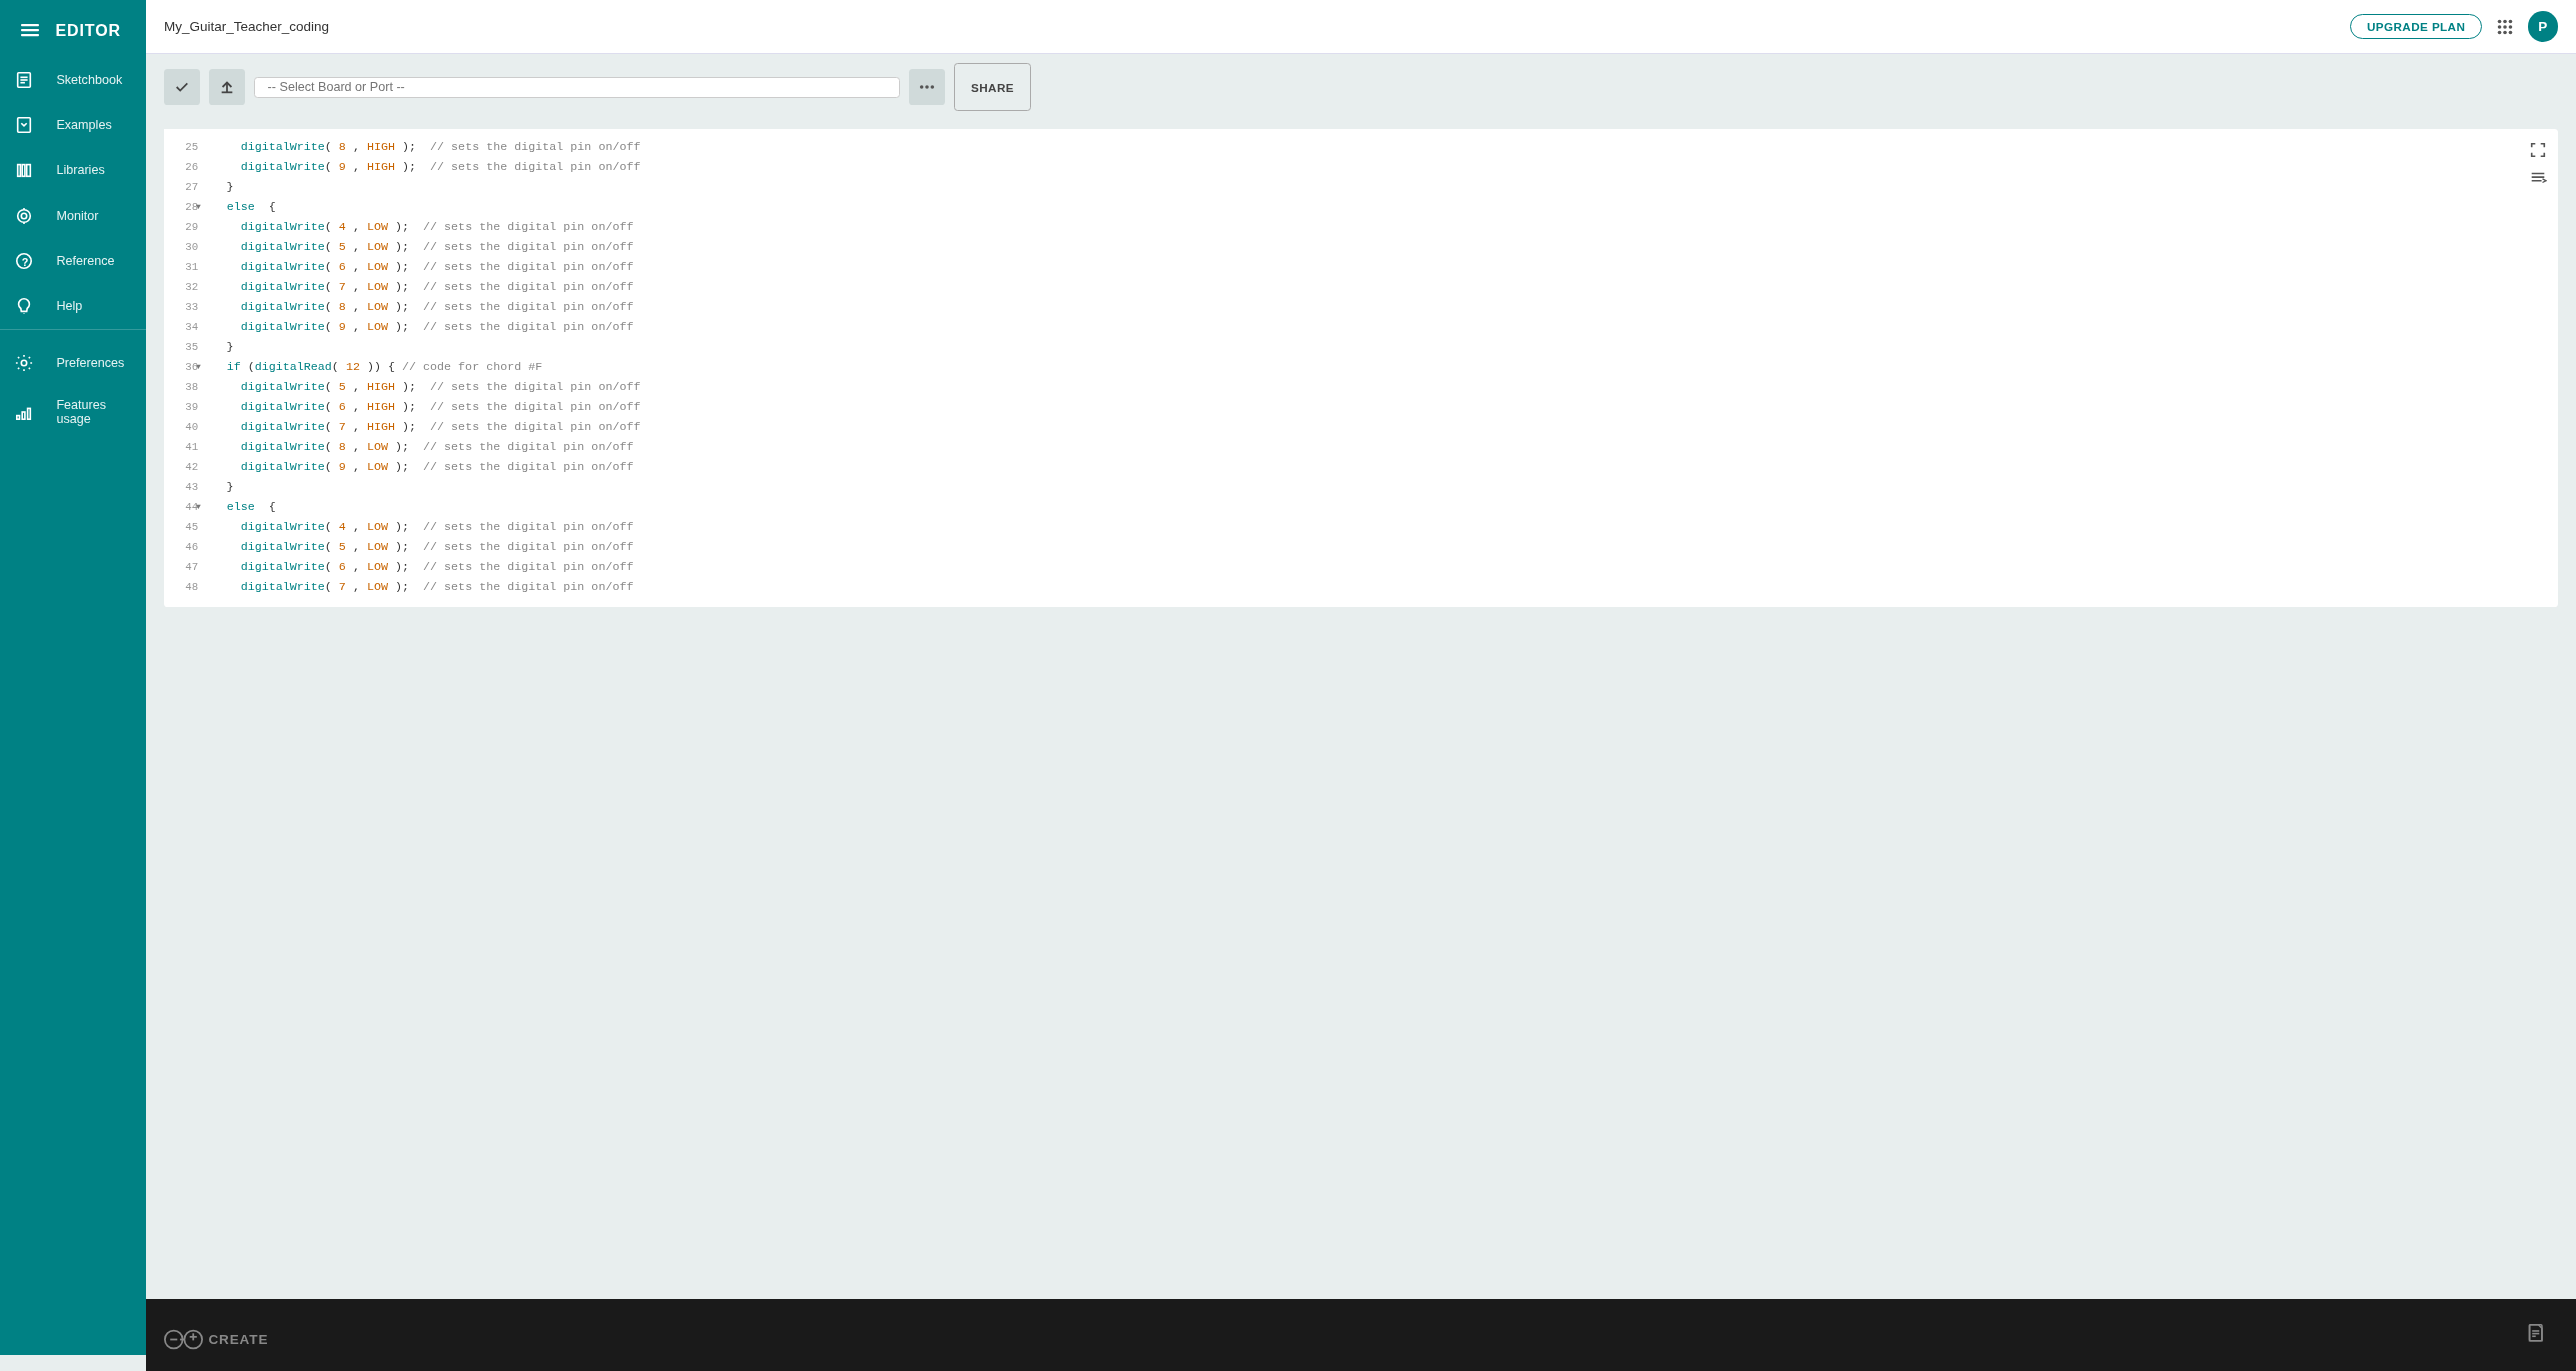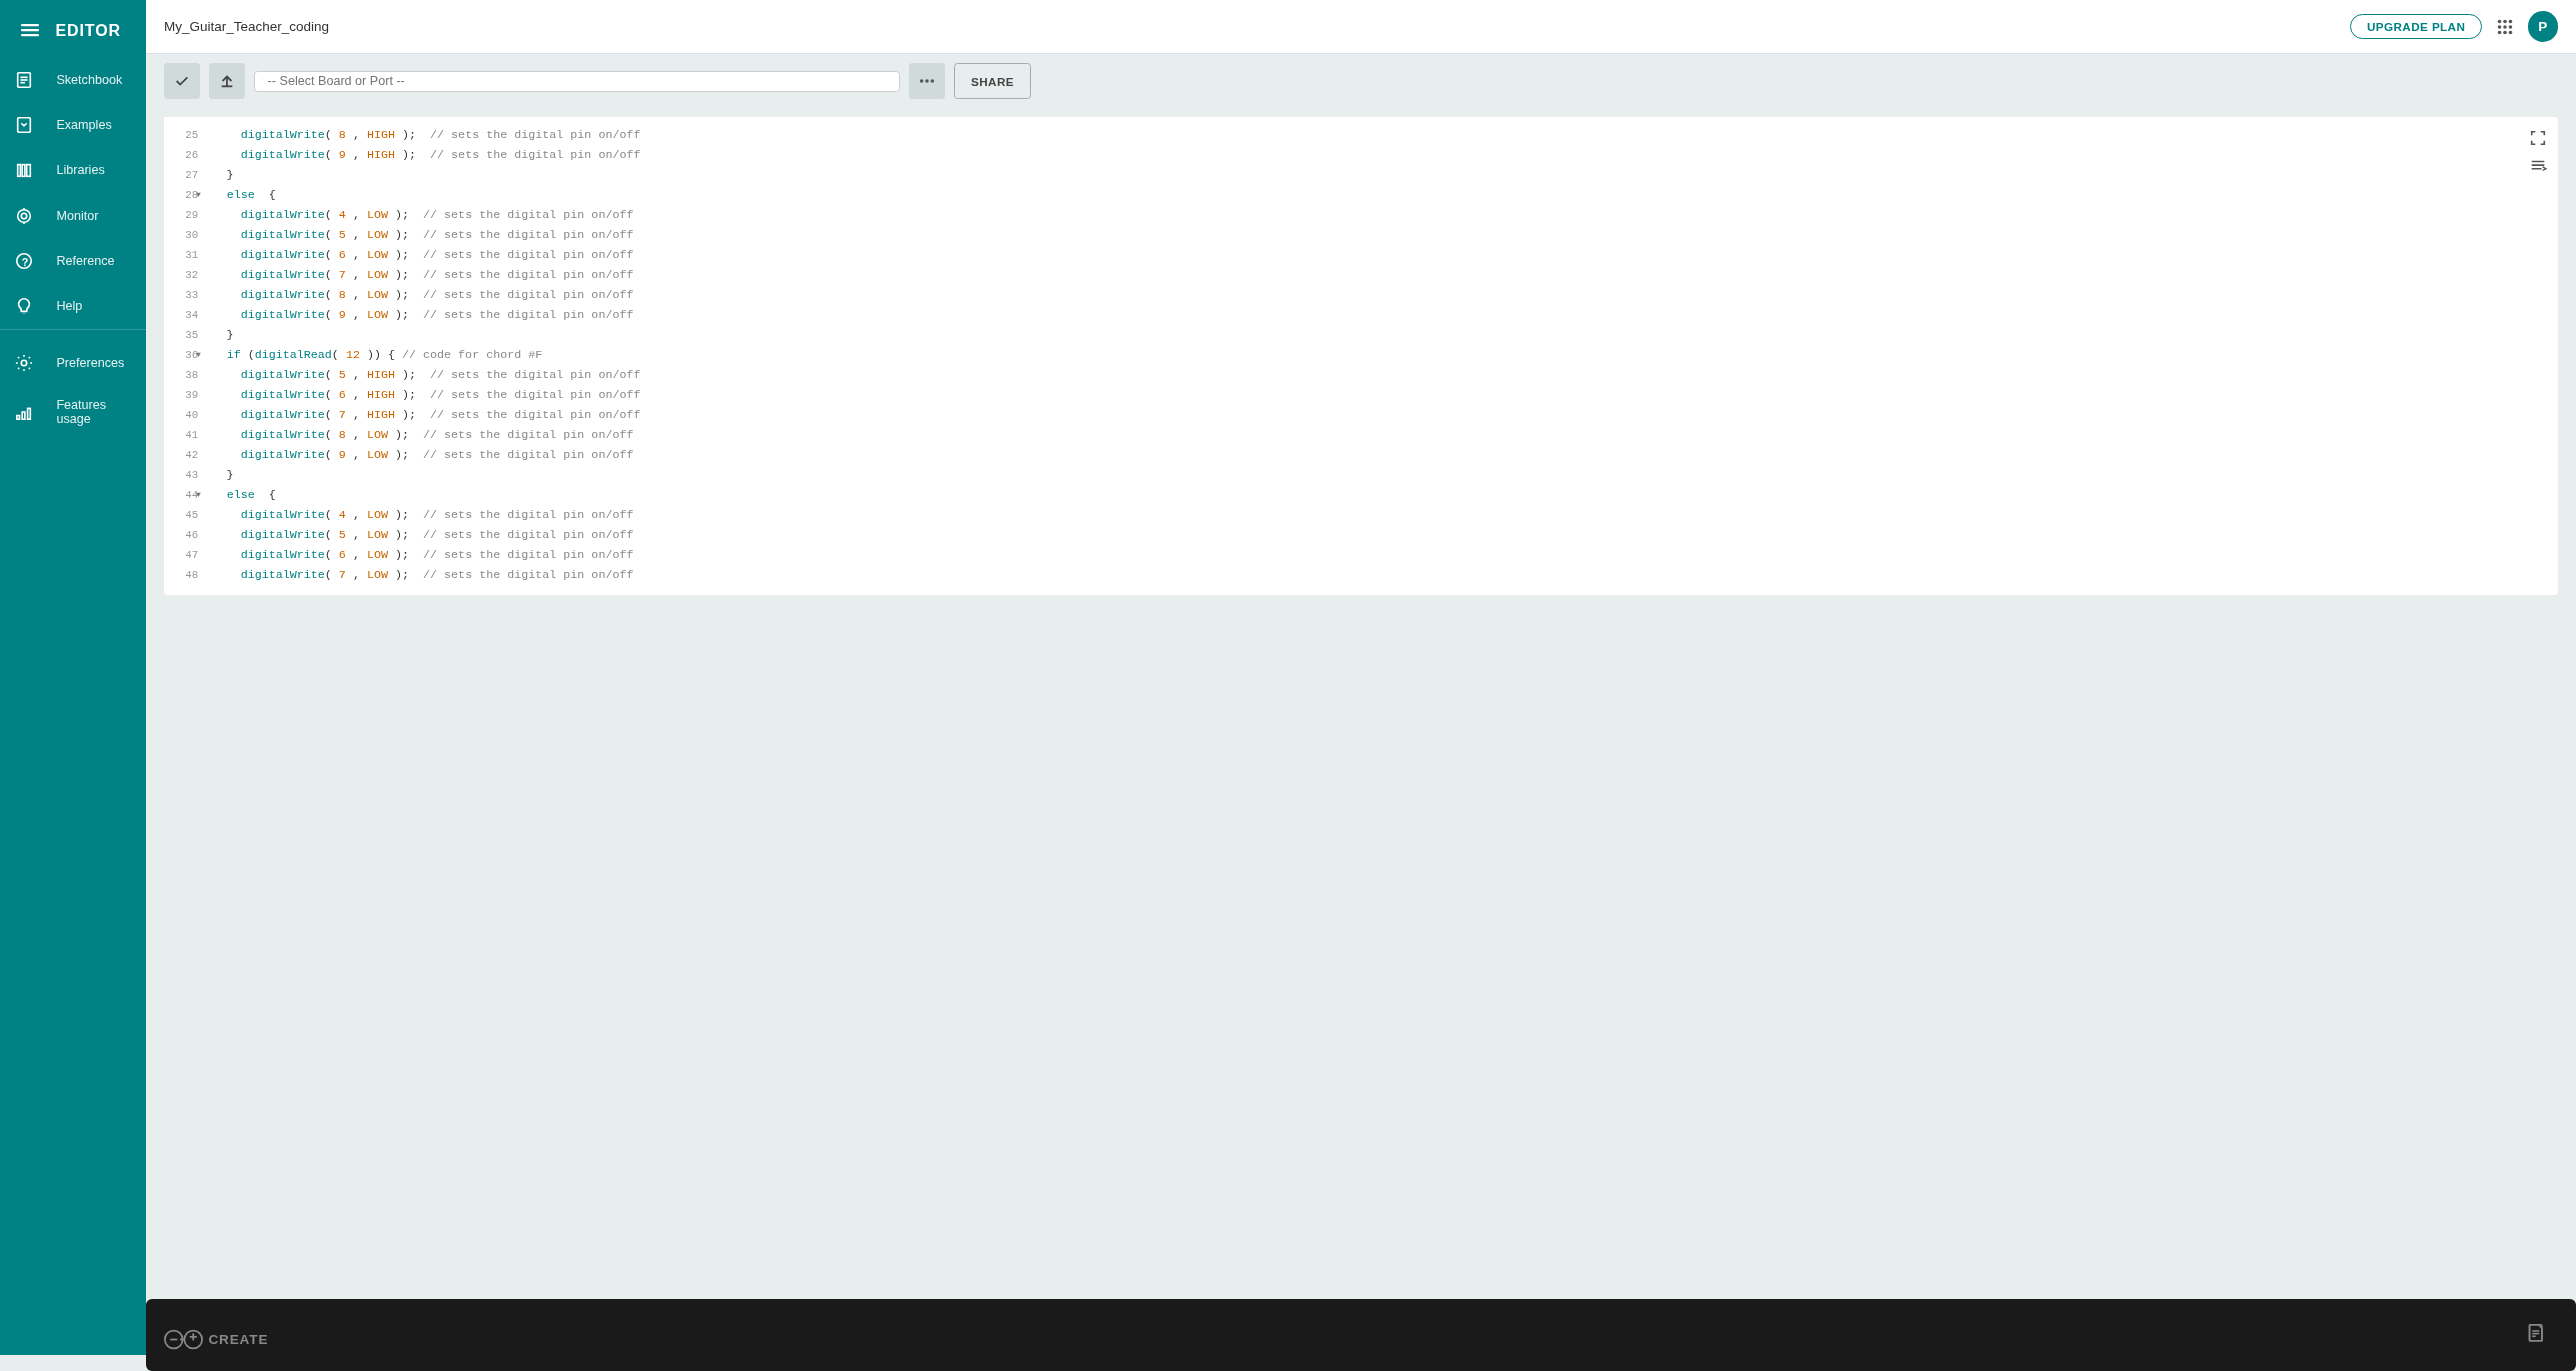--- a/index.html
+++ b/index.html
@@ -152,21 +152,21 @@
       cursor: pointer;
       font-size: 18px;
       color: #444;
       letter-spacing: -1.8px;
     }
     .share-btn {
       background: transparent;
       border: 0.9px solid #aaa;
       border-radius: 3.6px;
       padding: 0 16px;
-      height: 36px;
+      height: 48px;
       font-size: 11.7px;
       font-weight: 600;
       color: #444;
       cursor: pointer;
       letter-spacing: 0.4px;
     }
 
     
     .code-container {
       background: #e8eeee;
@@ -273,21 +273,20 @@
 
     
     .bottom-bar {
       background: #1a1a1a;
       height: 72px;
       flex-shrink: 0;
       display: flex;
       align-items: center;
       justify-content: flex-end;
       padding: 0 18px;
-      border-radius: 6px;
     }
     .bottom-logo {
       display: flex;
       align-items: center;
       gap: 7.2px;
       color: white;
       font-size: 13.5px;
       font-weight: 700;
       letter-spacing: 0.9px;
     }

